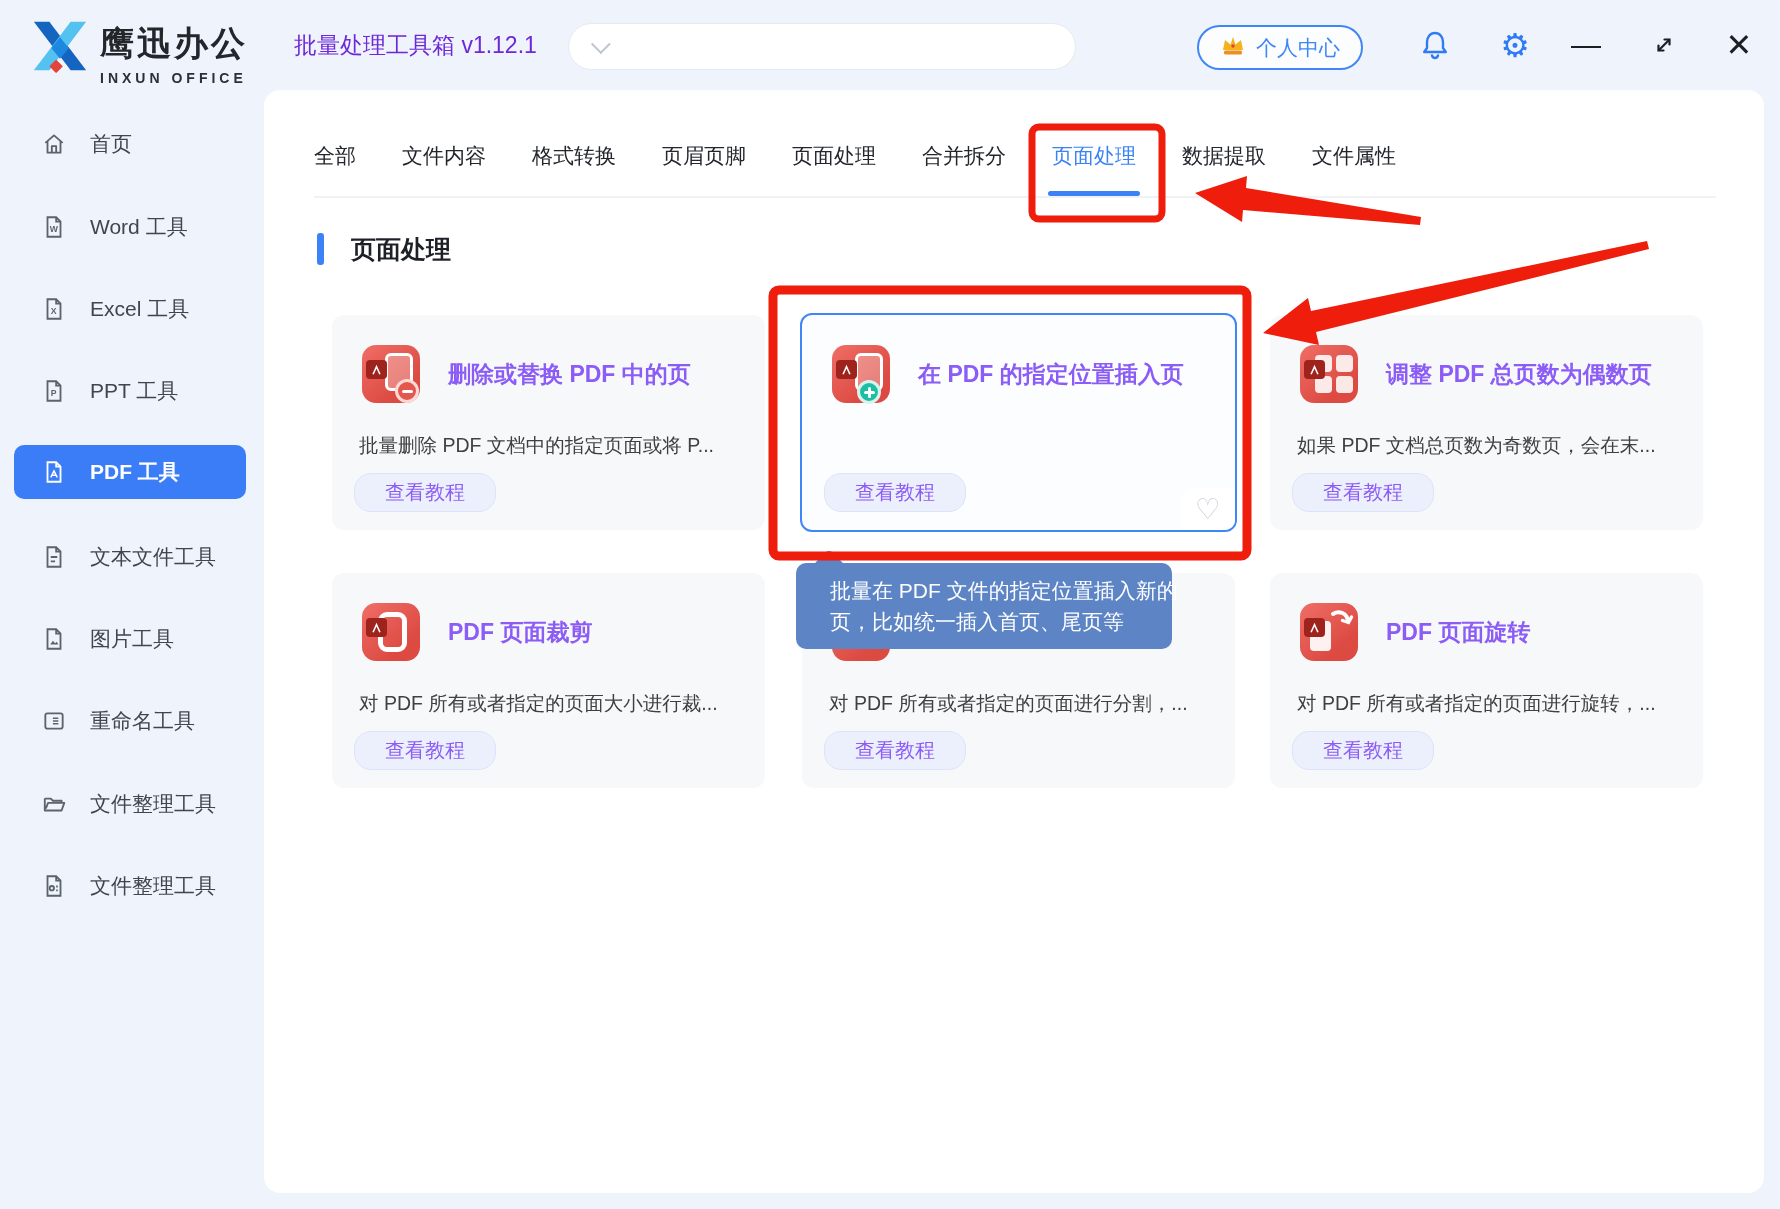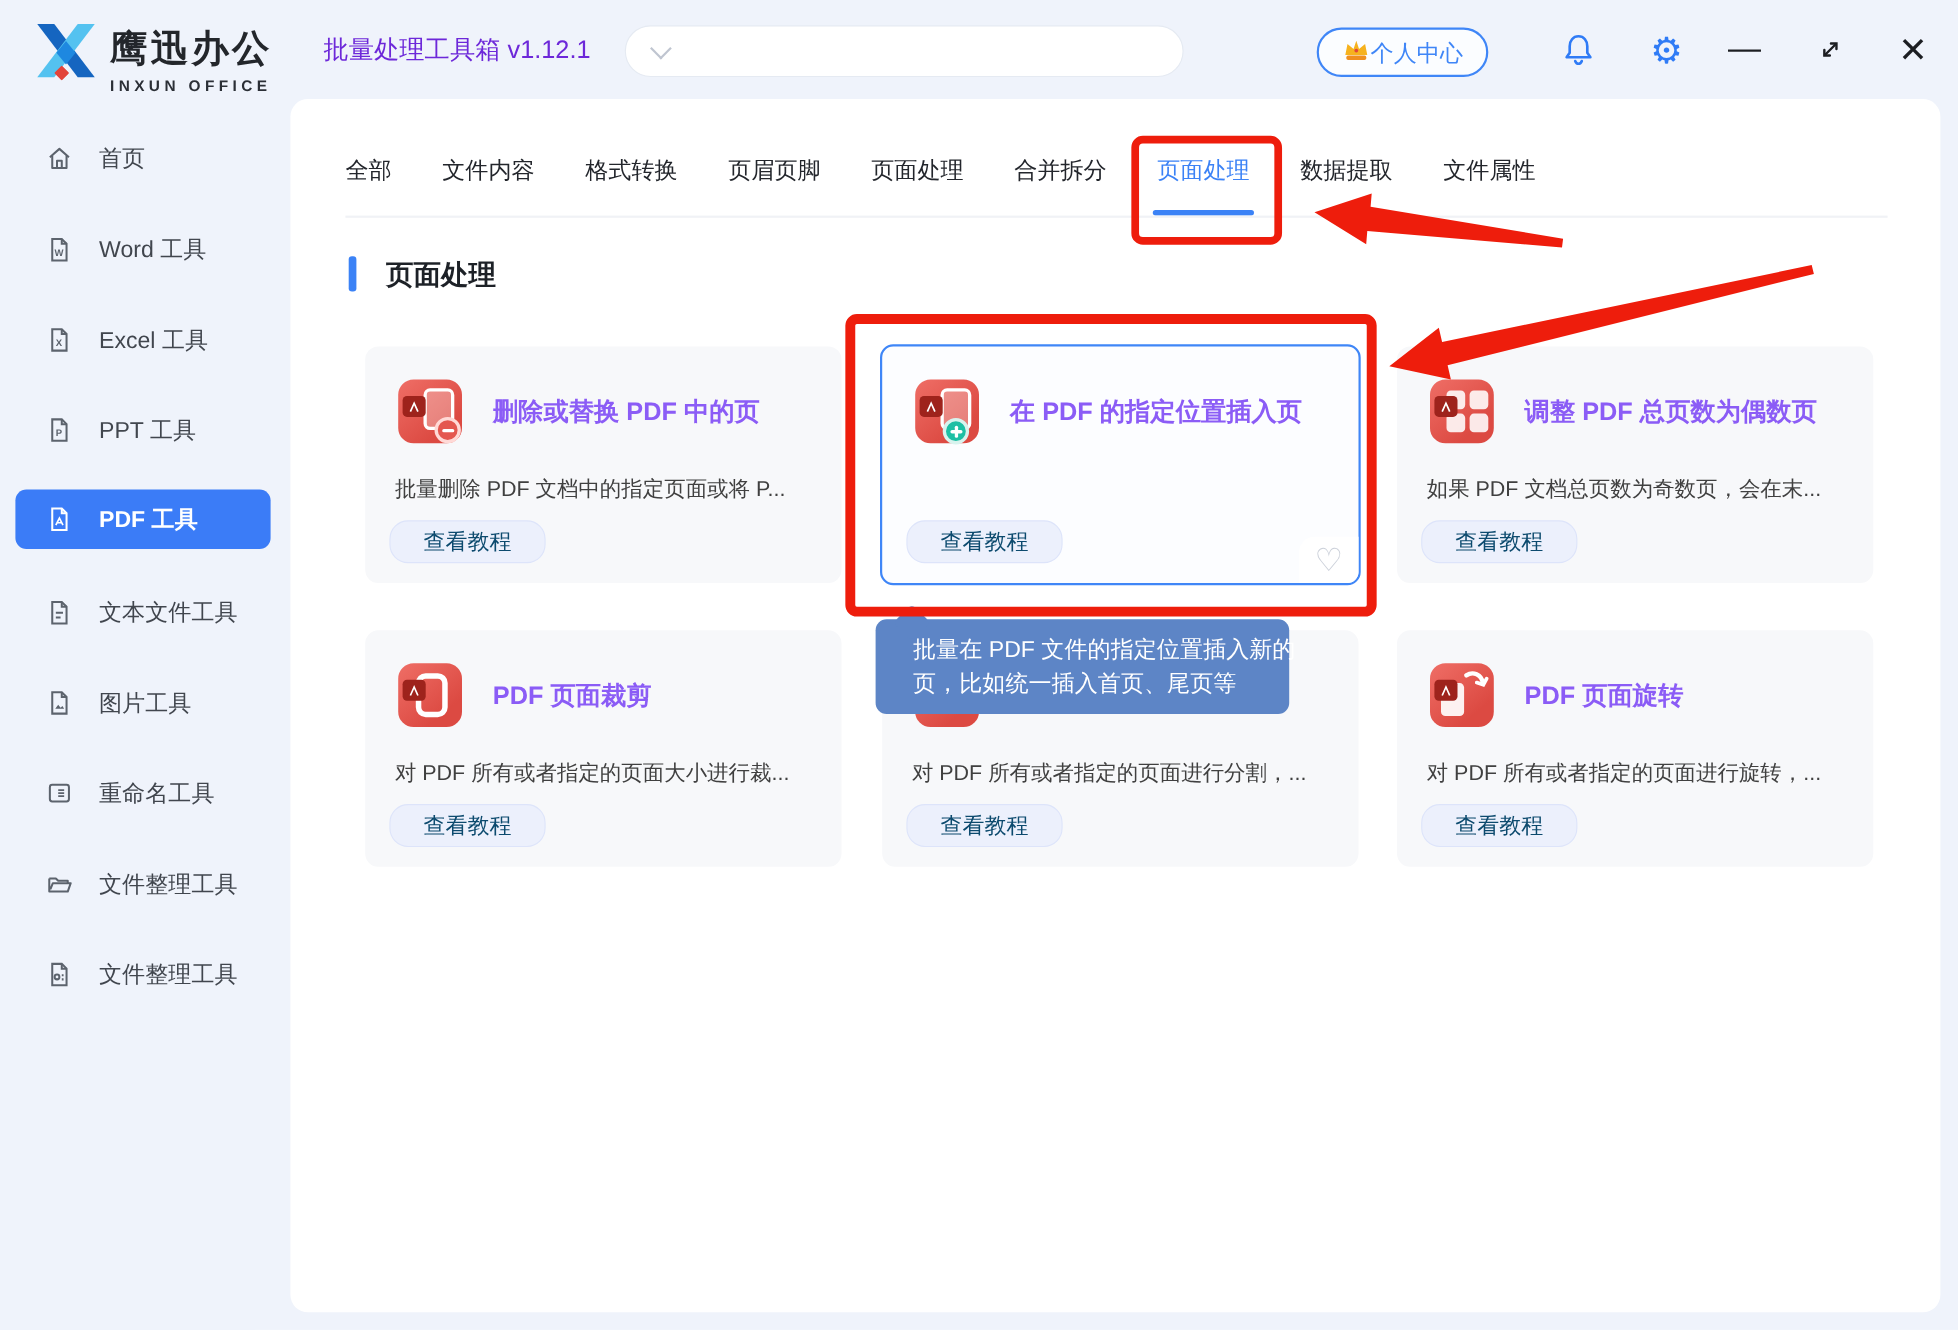--- a/index.html
+++ b/index.html
@@ -11,21 +11,21 @@
   .logo-block { position:absolute; left:100px; top:21px; }
   .brand { font-size:34px; font-weight:700; color:#23262b; letter-spacing:3px; }
   .brand-sub { font-size:14px; font-weight:700; color:#2b2f36; letter-spacing:4px; margin-top:3px; }
   .app-version { position:absolute; left:266px; top:0; height:117px; line-height:90px; font-size:23px; color:#6d28d9;margin-left:28px; }
   .searchbox { position:absolute; left:568px; top:23px; width:508px; height:47px; background:#fff;
     border:1px solid #e5eaf2; border-radius:24px; display:flex; align-items:center; padding:0 22px; cursor:text; }
   .search-ph { flex:1; font-size:20px; color:#c6ccd6; white-space:nowrap; overflow:hidden; }
   .chev { width:14px; height:14px; border-right:2px solid #bfc5d0; border-bottom:2px solid #bfc5d0;
     transform:rotate(45deg) translateY(-4px); }
   .personal-btn { position:absolute; left:1197px; top:25px; height:45px; border:2px solid #3f86f7; border-radius:23px;
-    background:#fbfdff; color:#3f86f7; font-size:21px; display:flex; align-items:center; padding:0 21px; cursor:pointer; }
+    background:#fbfdff; color:#3f86f7; font-size:21px; display:flex; align-items:center; gap:10px; padding:0 21px; cursor:pointer; }
   .icon-btn { position:absolute; top:22px; width:46px; height:46px; display:flex; align-items:center; justify-content:center; cursor:pointer; }
   .bell { left:1412px; }
   .gear { left:1492px; font-size:33px; color:#2f7bf6; }
   .win-min  { left:1563px; font-size:30px; color:#1c1e22; }
   .win-max  { left:1641px; }
   .win-close{ left:1716px; font-size:32px; color:#1c1e22; }
 
   
   .side-item { position:absolute; left:14px; width:232px; height:54px; display:flex; align-items:center; gap:22px;
     padding-left:26px; font-size:21px; color:#41464e; border-radius:10px; cursor:pointer; }
@@ -44,21 +44,21 @@
   .section-bar { position:absolute; left:317px; top:233px; width:7px; height:32px; background:#3b82f6; border-radius:3px; }
   .section-title { position:absolute; left:351px; top:233px; font-size:25px; font-weight:700; color:#1d2127; }
 
   
   .card { position:absolute; width:433px; height:215px; background:#f7f8fa; border-radius:12px; }
   .card.hl { background:#fcfdff; border:2px solid #3f86f7; }
   .card-head { position:absolute; left:30px; top:30px; display:flex; align-items:center; gap:28px; }
   .card-title { font-size:23px; font-weight:700; color:#8b5cf6; white-space:nowrap; }
   .card-desc { position:absolute; left:27px; top:119px; right:14px; font-size:19.5px; line-height:22px; color:#404040; white-space:nowrap; overflow:hidden; }
   .tut-btn { position:absolute; left:22px; top:158px; height:39px; padding:0 30px; display:flex; align-items:center;
-    background:#ecf0fc; border:1px solid #dde4fa; border-radius:17px; color:#0c4a6e; font-size:20px; cursor:pointer; }
+    background:#ecf0fc; border:1px solid #dde4fa; border-radius:17px; color:#8b5cf6; font-size:20px; cursor:pointer; }
   .tile { position:relative; width:58px; height:58px; border-radius:14px; flex:none;
     background:linear-gradient(140deg,#ef6e66 0%,#dc4a42 75%); }
   .pdf-chip { position:absolute; left:4px; top:15px; width:21px; height:19px; background:#9e231c; border-radius:4px;
     display:flex; align-items:center; justify-content:center; }
   .t-page { position:absolute; right:7px; top:8px; width:28px; height:38px; background:rgba(255,255,255,.30);
     border:3px solid #fff; border-radius:6px; }
   .t-badge { position:absolute; width:24px; height:24px; border-radius:50%; border:3px solid #ffd9d6;
     display:flex; align-items:center; justify-content:center; }
   .t-badge.minus { background:#e4574f; right:1px; bottom:0; }
   .t-badge.plus { background:#1dbfa4; left:25px; bottom:-1px; border-color:#d8f3ee; }

